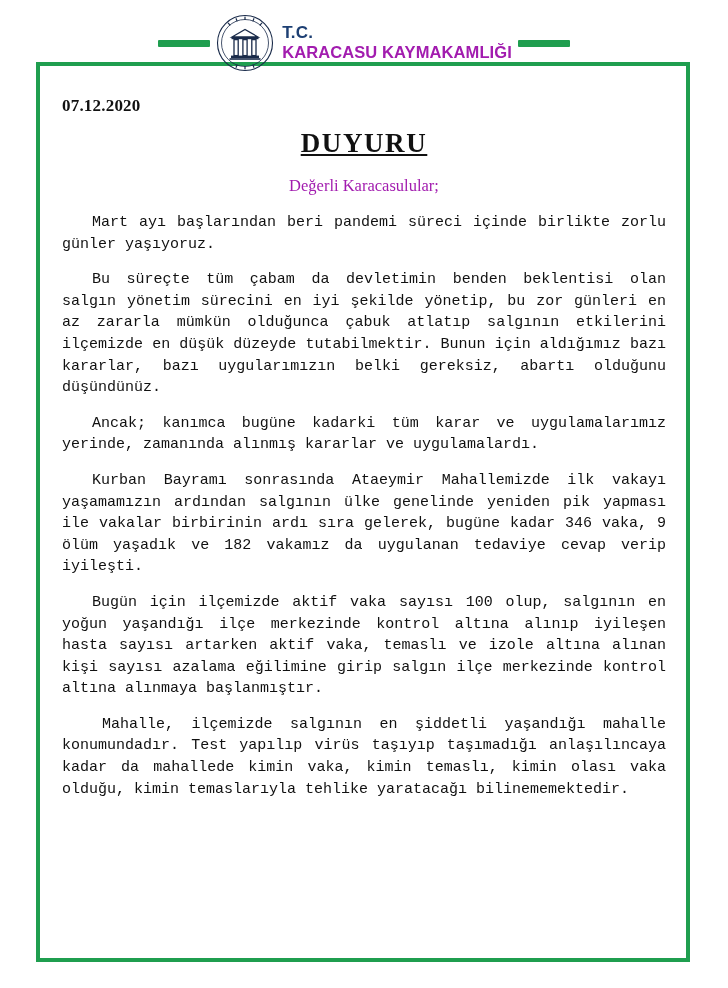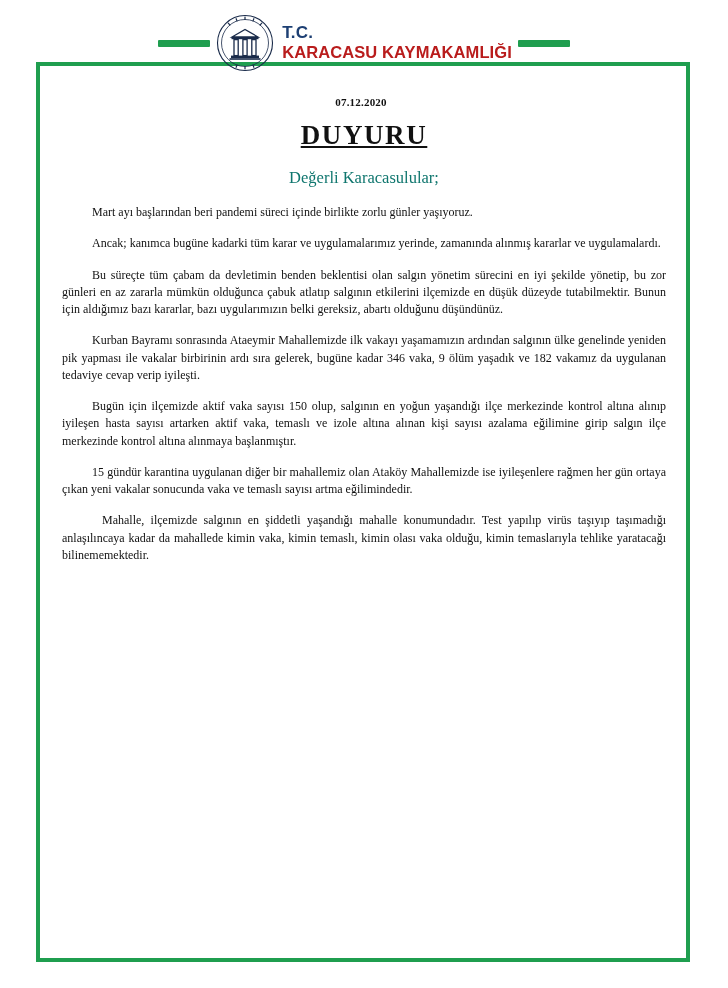--- a/index.html
+++ b/index.html
@@ -54,21 +54,21 @@
     font-family: "Liberation Sans", sans-serif;
     font-weight: bold;
     font-size: 17px;
     color: #1d3f73;
     letter-spacing: 0.2px;
   }
   .lh-name {
     font-family: "Liberation Sans", sans-serif;
     font-weight: bold;
     font-size: 16.5px;
-    color: #b91c1c;
+    color: #a21caf;
     letter-spacing: 0.1px;
     white-space: nowrap;
     text-align: right;
   }
 
   
   .frame {
     position: absolute;
     left: 36px;
     top: 62px;
@@ -85,55 +85,56 @@
     position: absolute;
     left: 36px;
     top: 62px;
     width: 654px;
     height: 900px;
     box-sizing: border-box;
     padding: 22px 24px 20px 26px;
     z-index: 4;
   }
   .doc-date {
-    text-align: center;
-    font-size: 11px;
+    text-align: left;
+    font-size: 17px;
     font-weight: bold;
     color: #111111;
     padding-right: 6px;
     margin-top: 12px;
     letter-spacing: 0.2px;
   }
   .doc-title {
     text-align: center;
     font-size: 27px;
     font-weight: bold;
     color: #111111;
     letter-spacing: 1.6px;
     margin-top: 12px;
     text-decoration: underline;
   }
   .doc-salutation {
     text-align: center;
     font-size: 16.5px;
-    color: #0f766e;
+    color: #a21caf;
     margin-top: 17px;
   }
   .body-copy {
     margin-top: 16px;
   }
   .para {
     text-align: justify;
     text-justify: inter-word;
-    font-size: 12px;
+    font-size: 15px;
     line-height: 1.44;
     color: #111111;
     text-indent: 30px;
     margin: 0 0 14px 0;
     hyphens: none;
+    font-family: Liberation Mono, monospace;
   }
   .para:last-child { margin-bottom: 11px; }
   .para-wide-indent { text-indent: 40px; }
 </style>
 </head>
 <body>
 
 <div class="frame"></div>
 
 <div class="letterhead">
@@ -179,21 +180,20 @@
 <div class="sheet">
 
   <div class="doc-date">07.12.2020</div>
 
   <div class="doc-title">DUYURU</div>
 
   <div class="doc-salutation">Değerli Karacasulular;</div>
 
   <div class="body-copy">
     <p class="para">Mart ayı başlarından beri pandemi süreci içinde birlikte zorlu günler yaşıyoruz.</p>
+    <p class="para">Bu süreçte tüm çabam da devletimin benden beklentisi olan salgın yönetim sürecini en iyi şekilde yönetip, bu zor günleri en az zararla mümkün olduğunca çabuk atlatıp salgının etkilerini ilçemizde en düşük düzeyde tutabilmektir. Bunun için aldığımız bazı kararlar, bazı uygularımızın belki gereksiz, abartı olduğunu düşündünüz.</p>
     <p class="para">Ancak; kanımca bugüne kadarki tüm karar ve uygulamalarımız yerinde, zamanında alınmış kararlar ve uygulamalardı.</p>
-    <p class="para">Bu süreçte tüm çabam da devletimin benden beklentisi olan salgın yönetim sürecini en iyi şekilde yönetip, bu zor günleri en az zararla mümkün olduğunca çabuk atlatıp salgının etkilerini ilçemizde en düşük düzeyde tutabilmektir. Bunun için aldığımız bazı kararlar, bazı uygularımızın belki gereksiz, abartı olduğunu düşündünüz.</p>
     <p class="para">Kurban Bayramı sonrasında Ataeymir Mahallemizde ilk vakayı yaşamamızın ardından salgının ülke genelinde yeniden pik yapması ile vakalar birbirinin ardı sıra gelerek, bugüne kadar 346 vaka, 9 ölüm yaşadık ve 182 vakamız da uygulanan tedaviye cevap verip iyileşti.</p>
-    <p class="para">Bugün için ilçemizde aktif vaka sayısı 150 olup, salgının en yoğun yaşandığı ilçe merkezinde kontrol altına alınıp iyileşen hasta sayısı artarken aktif vaka, temaslı ve izole altına alınan kişi sayısı azalama eğilimine girip salgın ilçe merkezinde kontrol altına alınmaya başlanmıştır.</p>
-    <p class="para">15 gündür karantina uygulanan diğer bir mahallemiz olan Ataköy Mahallemizde ise iyileşenlere rağmen her gün ortaya çıkan yeni vakalar sonucunda vaka ve temaslı sayısı artma eğilimindedir.</p>
+    <p class="para">Bugün için ilçemizde aktif vaka sayısı 100 olup, salgının en yoğun yaşandığı ilçe merkezinde kontrol altına alınıp iyileşen hasta sayısı artarken aktif vaka, temaslı ve izole altına alınan kişi sayısı azalama eğilimine girip salgın ilçe merkezinde kontrol altına alınmaya başlanmıştır.</p>
     <p class="para para-wide-indent">Mahalle, ilçemizde salgının en şiddetli yaşandığı mahalle konumundadır. Test yapılıp virüs taşıyıp taşımadığı anlaşılıncaya kadar da mahallede kimin vaka, kimin temaslı, kimin olası vaka olduğu, kimin temaslarıyla tehlike yaratacağı bilinememektedir.</p>
   </div>
 
 </div>
 
 </body></html>

